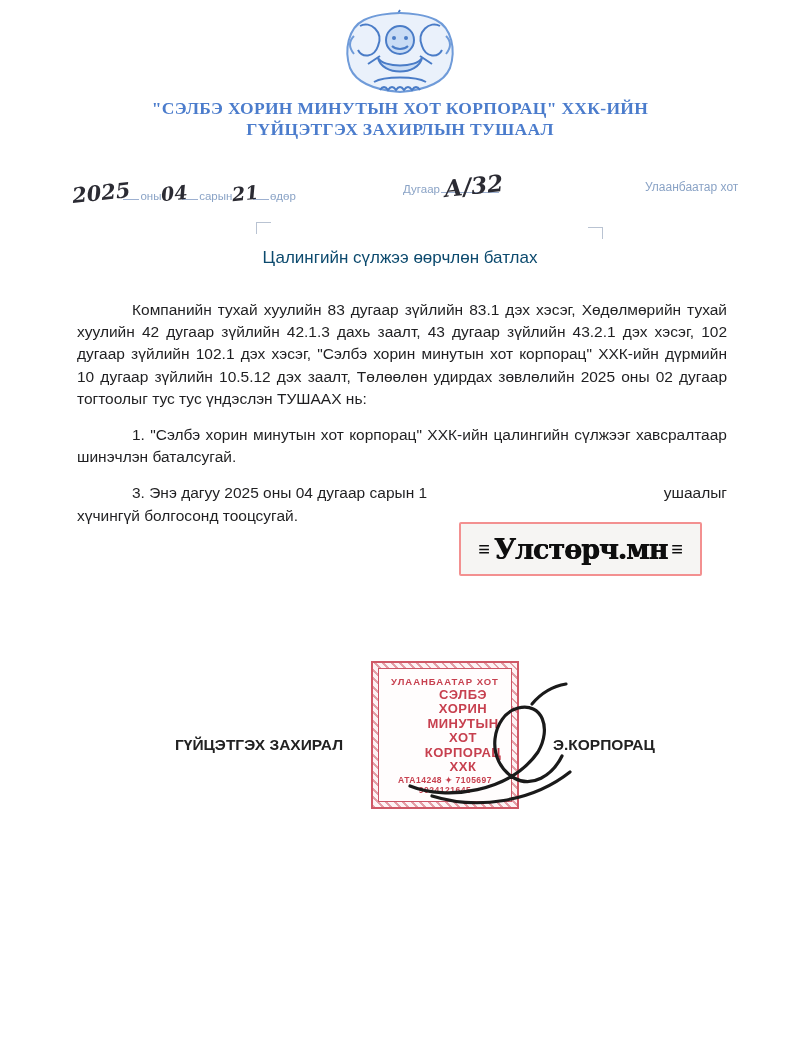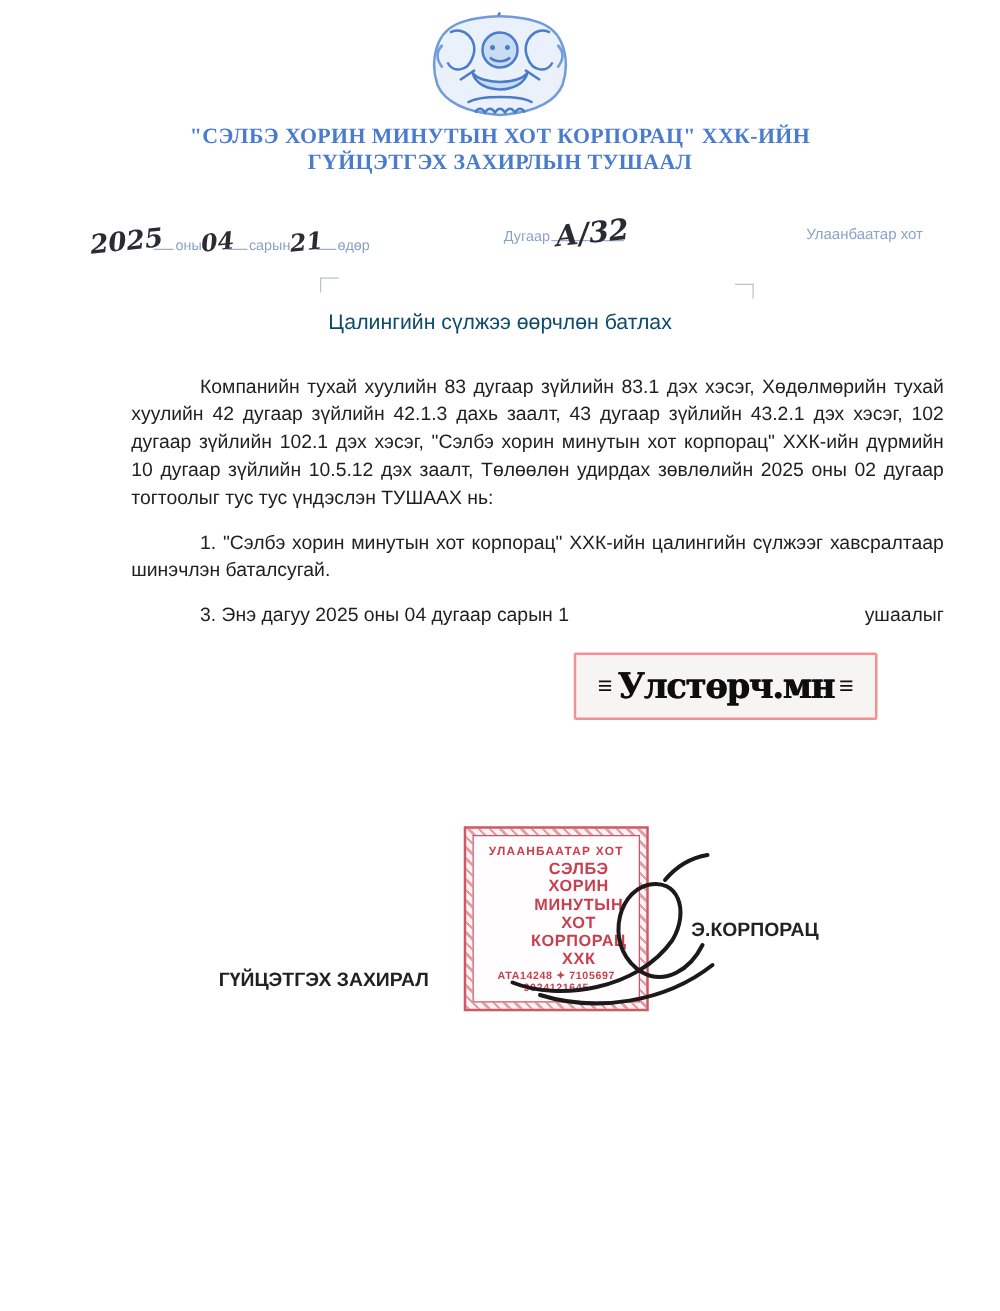--- a/index.html
+++ b/index.html
@@ -36,21 +36,21 @@
   .fld .hw-num { position:absolute; left:4px; bottom:-4px; font-size:23px; white-space:nowrap; }
   
   .doc-title {
     position:absolute; top:246px; left:0; width:100%;
     text-align:center; font-size:17px; line-height:24px; color:#0c4a6e;
   }
   .corner { position:absolute; width:15px; height:12px; }
   .corner.tl { left:256px; top:222px; border-left:1.5px solid #b9c3d2; border-top:1.5px solid #b9c3d2; }
   .corner.tr { left:588px; top:227px; border-right:1.5px solid #b9c3d2; border-top:1.5px solid #b9c3d2; }
   
-  .body-text { position:absolute; top:299px; left:77px; width:650px;margin-left:28px; }
+  .body-text { position:absolute; top:299px; left:77px; width:650px; }
   .body-text p {
     text-align:justify; text-indent:55px;
     font-size:15.5px; line-height:22.2px; margin:0 0 14px;
   }
   .p3-line1 { display:flex; justify-content:space-between; padding-left:55px;
               font-size:15.5px; line-height:22.2px; }
   .p3-line2 { font-size:15.5px; line-height:22.2px; margin-bottom:14px; }
   
   .watermark {
     position:absolute; left:459px; top:522px; width:243px; height:54px;
@@ -72,21 +72,21 @@
   .stamp-inner {
     width:100%; height:100%; background:#fffdfd; border:1.5px solid #cc5566;
     display:flex; flex-direction:column; align-items:center; justify-content:space-between;
     padding:7px 3px 6px; text-align:center; color:#c7404f;
   }
   .stamp-city { font-size:9.5px; font-weight:bold; letter-spacing:1px; }
   .stamp-name { font-weight:bold; font-size:13px; line-height:14.5px; letter-spacing:.5px;margin-left:36px; }
   .stamp-reg  { font-size:8.5px; font-weight:bold; line-height:10px; letter-spacing:.5px; }
   .ink { position:absolute; left:392px; top:668px; width:200px; height:150px; z-index:3; pointer-events:none; }
   
-  .sig-title { position:absolute; left:175px; top:736px; font-weight:bold; font-size:15.5px; color:#222;margin-top:40px; }
+  .sig-title { position:absolute; left:175px; top:736px; font-weight:bold; font-size:15.5px; color:#222; }
   .sig-name  { position:absolute; left:553px; top:736px; font-weight:bold; font-size:15.5px; color:#222; }
 </style>
 </head>
 <body>
 
 <div class="page">
 
   <div class="emblem">
     <svg viewBox="0 0 132 92" width="132" height="92">
       <g fill="none" stroke="#6f9bd9" stroke-width="2">
@@ -131,20 +131,21 @@
     <div>Цалингийн сүлжээ өөрчлөн батлах</div>
   </div>
 
   <div class="body-text">
     <p>Компанийн тухай хуулийн 83 дугаар зүйлийн 83.1 дэх хэсэг, Хөдөлмөрийн тухай хуулийн 42 дугаар зүйлийн 42.1.3 дахь заалт, 43 дугаар зүйлийн 43.2.1 дэх хэсэг, 102 дугаар зүйлийн 102.1 дэх хэсэг, "Сэлбэ хорин минутын хот корпорац" ХХК-ийн дүрмийн 10 дугаар зүйлийн 10.5.12 дэх заалт, Төлөөлөн удирдах зөвлөлийн 2025 оны 02 дугаар тогтоолыг тус тус үндэслэн ТУШААХ нь:</p>
     <p>1. "Сэлбэ хорин минутын хот корпорац" ХХК-ийн цалингийн сүлжээг хавсралтаар шинэчлэн баталсугай.</p>
     <div class="p3-line1">
       <span>3.  Энэ дагуу 2025 оны 04 дугаар сарын 1</span>
       <span>ушаалыг</span>
     </div>
+    <div class="p3-line2">хүчингүй болгосонд тооцсугай.</div>
   </div>
 
   <div class="watermark">
     <span class="wm-wing">≡</span>
     <span class="wm-text">Улстөрч.мн</span>
     <span class="wm-wing">≡</span>
   </div>
 
   <div class="stamp">
     <div class="stamp-inner">

